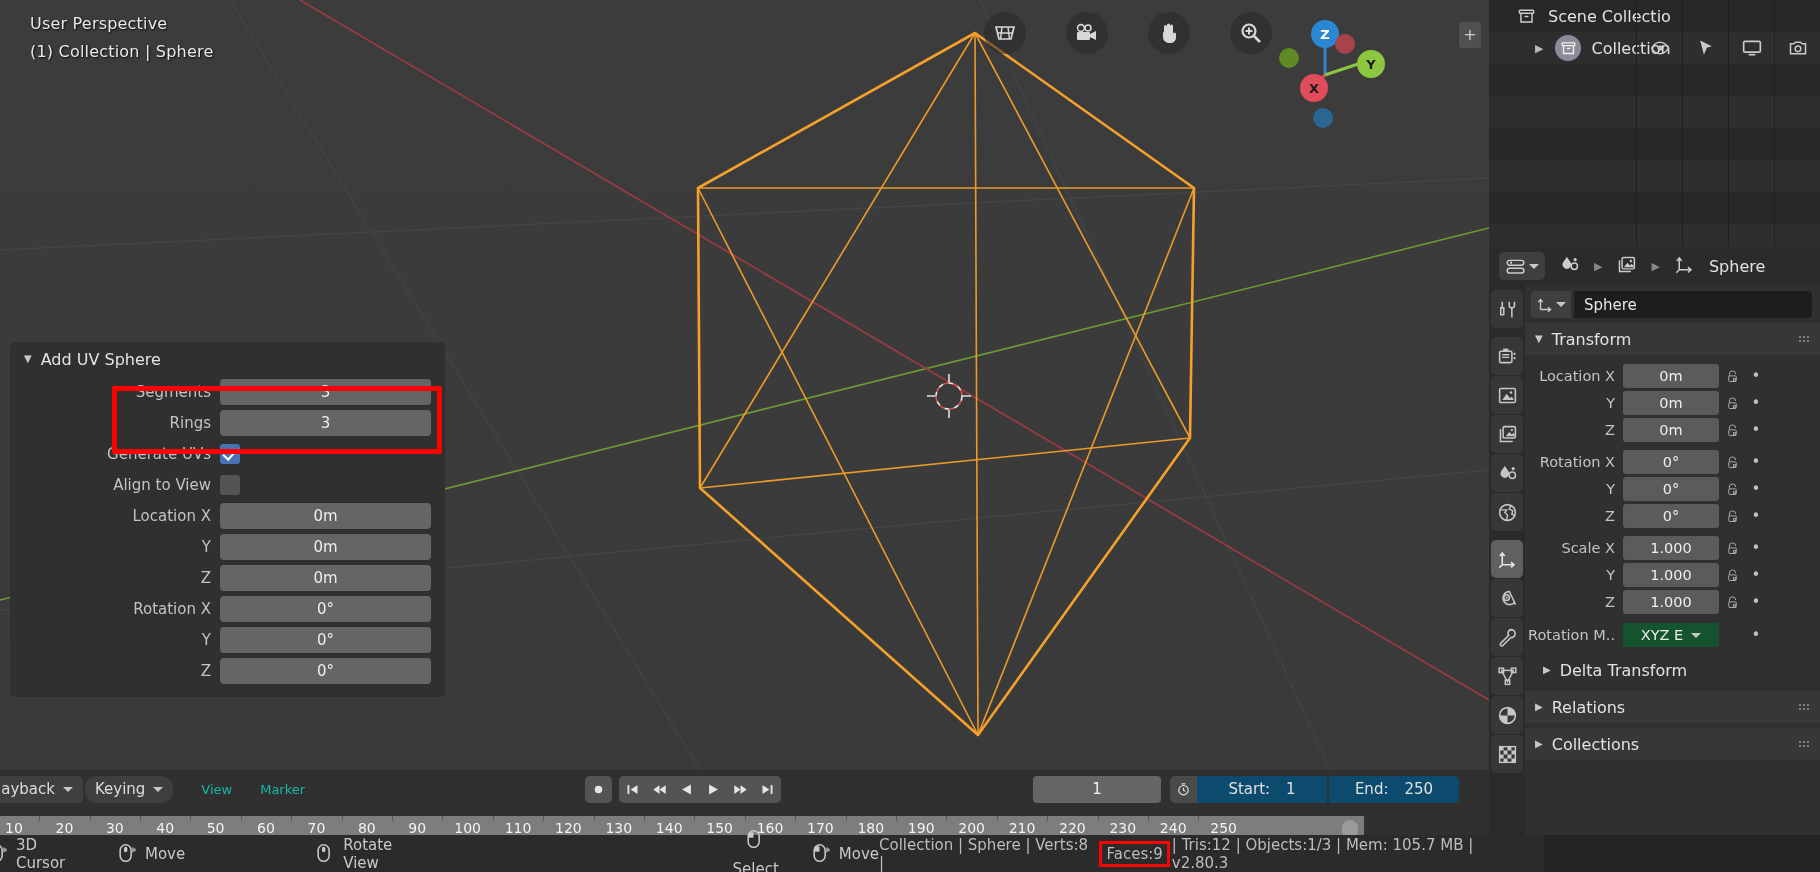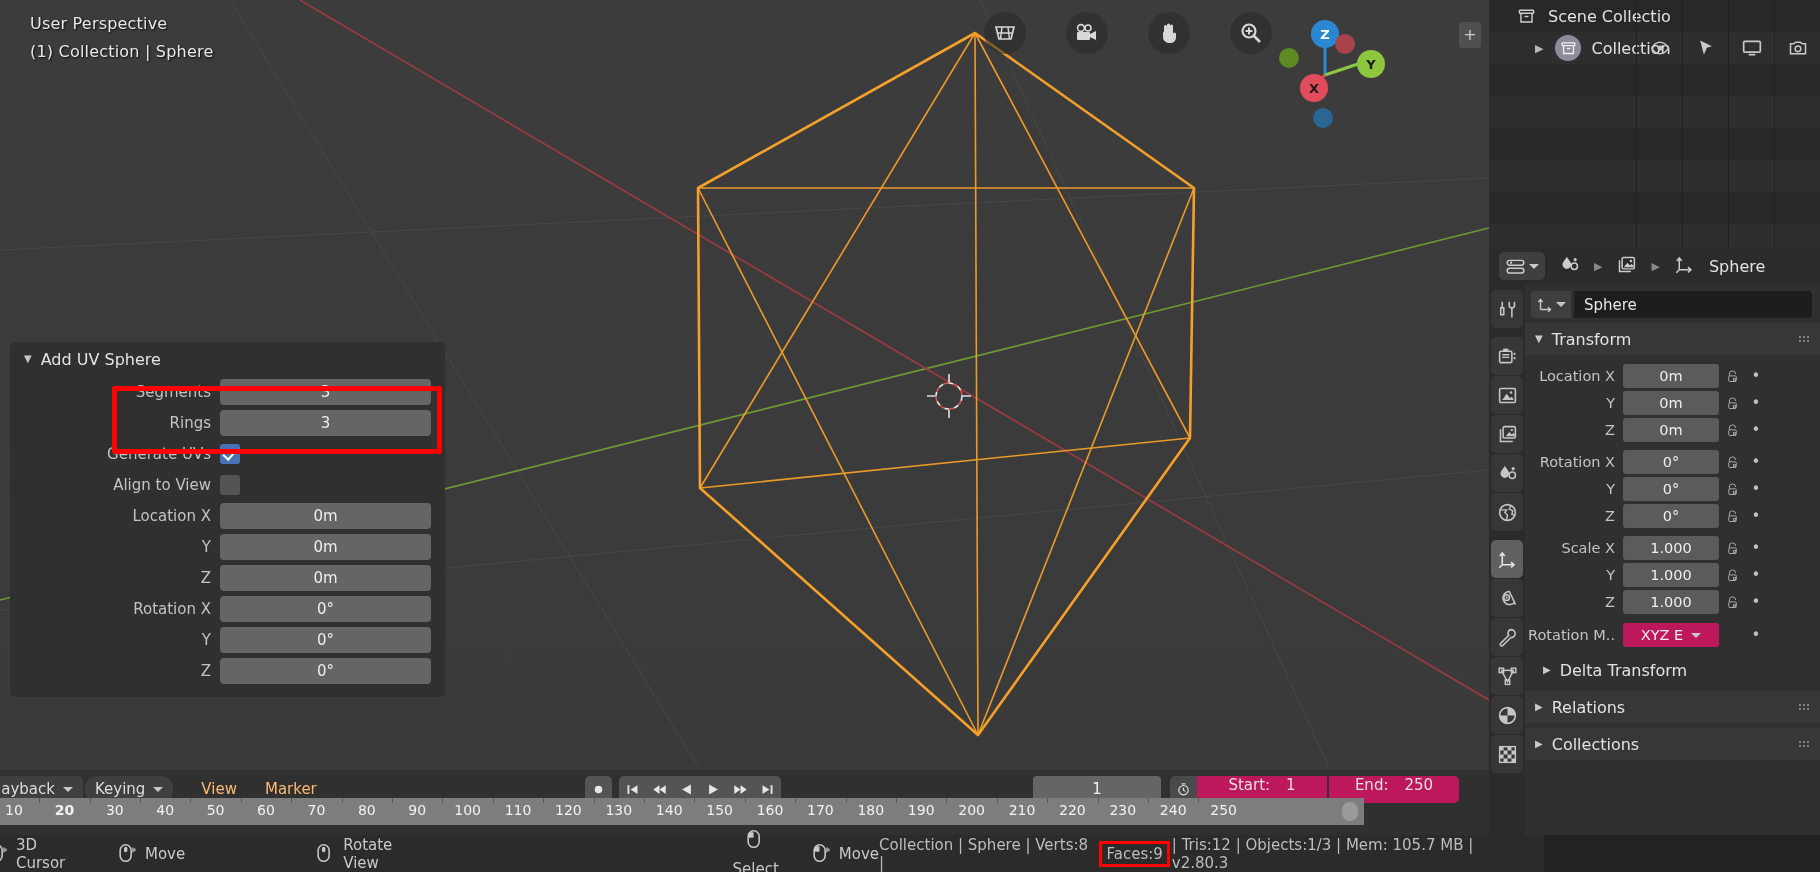--- a/index.html
+++ b/index.html
@@ -92,38 +92,38 @@
   
   #timeline {
     position: absolute; left: 0; top: 770px; width: 1489px; height: 65px;
     background: #303030;
   }
   #tl-header { height: 38px; display: flex; align-items: center; position: relative; }
   .tl-drop {
     height: 27px; background: #3f3f3f; display: flex; align-items: center;
     padding: 0 10px; gap: 8px; color: #dcdcdc; font-size: 15px;
   }
-  .tl-menu { color: #fdba74; font-size: 15px; padding: 0 14px; }
+  .tl-menu { color: #14b8a6; font-size: 13px; padding: 0 14px; }
   .chev { width: 0; height: 0; border-left: 5px solid transparent; border-right: 5px solid transparent; border-top: 5px solid #c8c8c8; }
   .play-grp { display: flex; align-items: center; }
   .pbtn {
     width: 27px; height: 27px; background: #545454;
     display: flex; align-items: center; justify-content: center;
   }
   .pbtn svg { width: 15px; height: 15px; fill: #e6e6e6; }
   .tl-num {
     height: 27px; background: #656565; border-radius: 4px;
     color: #eee; font-size: 15px; display: flex; align-items: center; justify-content: center;
   }
   .tl-se {
-    height: 27px; background: #be185d; display: flex; align-items: flex-start;
+    height: 27px; background: #0c4a6e; display: flex; align-items: center;
     justify-content: center; gap: 16px; color: #e0e0e0; font-size: 15px;
   }
   #tl-ruler {
-    position: absolute; left: 0; top: 28px; width: 1364px; height: 27px;
+    position: absolute; left: 0; top: 46px; width: 1364px; height: 27px;
     background: #7d7d7d;
   }
   .tick-lab {
     position: absolute; top: 4px; transform: translateX(-50%);
     color: #f2f2f2; font-size: 14px;
   }
   .tick {
     position: absolute; top: 0; width: 1px; height: 5px; background: #5a5a5a;
   }
 
@@ -190,21 +190,21 @@
   .grip { margin-left: auto; width: 12px; height: 9px; opacity: .55;
     background-image: radial-gradient(#bbb 40%, transparent 41%);
     background-size: 4px 4px; }
   .tr-row { display: flex; align-items: center; height: 26px; margin-bottom: 1px; padding-right: 6px; }
   .tr-lab { width: 98px; text-align: right; padding-right: 8px; color: #c3c3c3; font-size: 14.5px; }
   .tr-val {
     width: 96px; height: 24px; background: #5b5b5b; border-radius: 3px;
     display: flex; align-items: center; justify-content: center;
     color: #eee; font-size: 14.5px;
   }
-  .tr-val.dropdown { background: #be185d; gap: 8px; }
+  .tr-val.dropdown { background: #14532d; gap: 8px; }
   .tr-lock { width: 26px; display:flex; align-items:center; justify-content:center; }
   .tr-lock svg { width: 15px; height: 15px; fill: none; stroke: #a9a9a9; stroke-width: 1.6; }
   .tr-dot { width: 22px; text-align: center; color: #c0c0c0; font-size: 15px; }
   .gap-top { margin-top: 6px; }
 
   
   #status {
     position: absolute; left: 0; top: 835px; width: 1544px; height: 37px;
     background: #2b2b2b; display: flex; align-items: center;
   }
@@ -435,21 +435,21 @@
         <span>Start:</span>
         <span>1</span>
       </div>
       <div class="tl-se" style="position:absolute; left:1329px; width:130px; border-radius:0 5px 5px 0;">
         <span>End:</span>
         <span>250</span>
       </div>
     </div>
     <div id="tl-ruler">
         <div class="tick-lab" style="left: 14px;">10</div>
-        <div class="tick-lab" style="left: 64.4px; font-weight: bold;">20</div>
+        <div class="tick-lab" style="left: 64.4px;">20</div>
         <div class="tick" style="left: 39.2px;"></div>
         <div class="tick-lab" style="left: 114.8px;">30</div>
         <div class="tick" style="left: 89.6px;"></div>
         <div class="tick-lab" style="left: 165.2px;">40</div>
         <div class="tick" style="left: 140px;"></div>
         <div class="tick-lab" style="left: 215.6px;">50</div>
         <div class="tick" style="left: 190.4px;"></div>
         <div class="tick-lab" style="left: 266px;">60</div>
         <div class="tick" style="left: 240.8px;"></div>
         <div class="tick-lab" style="left: 316.4px;">70</div>

